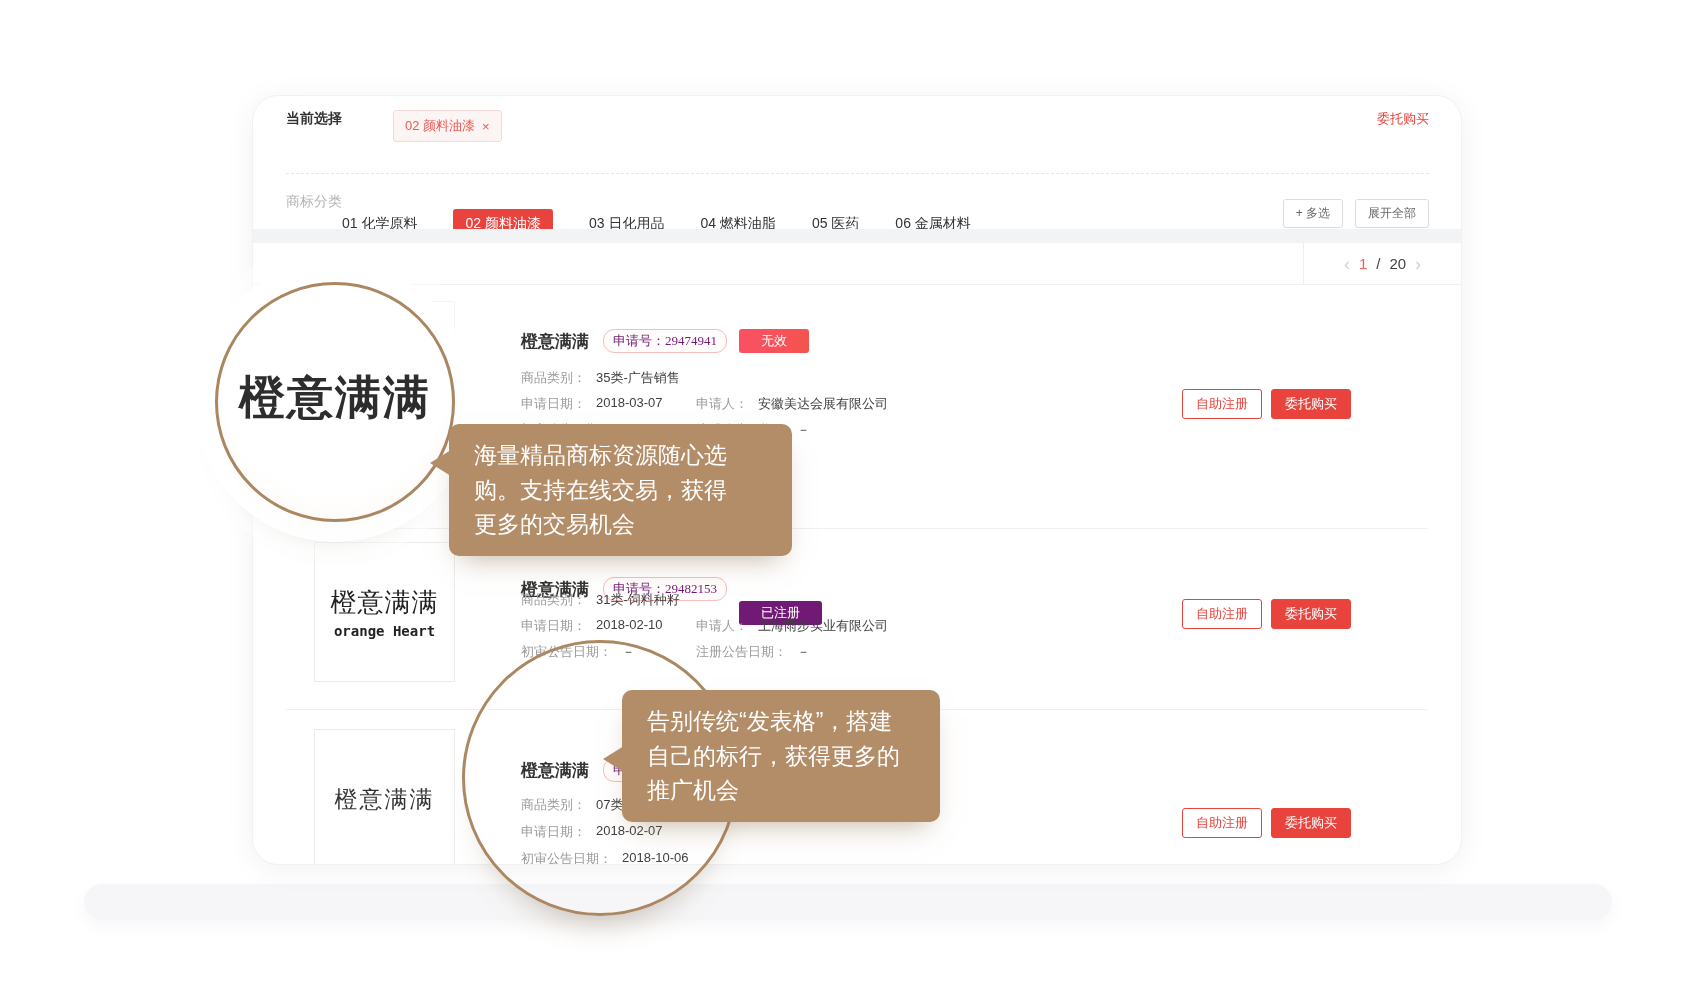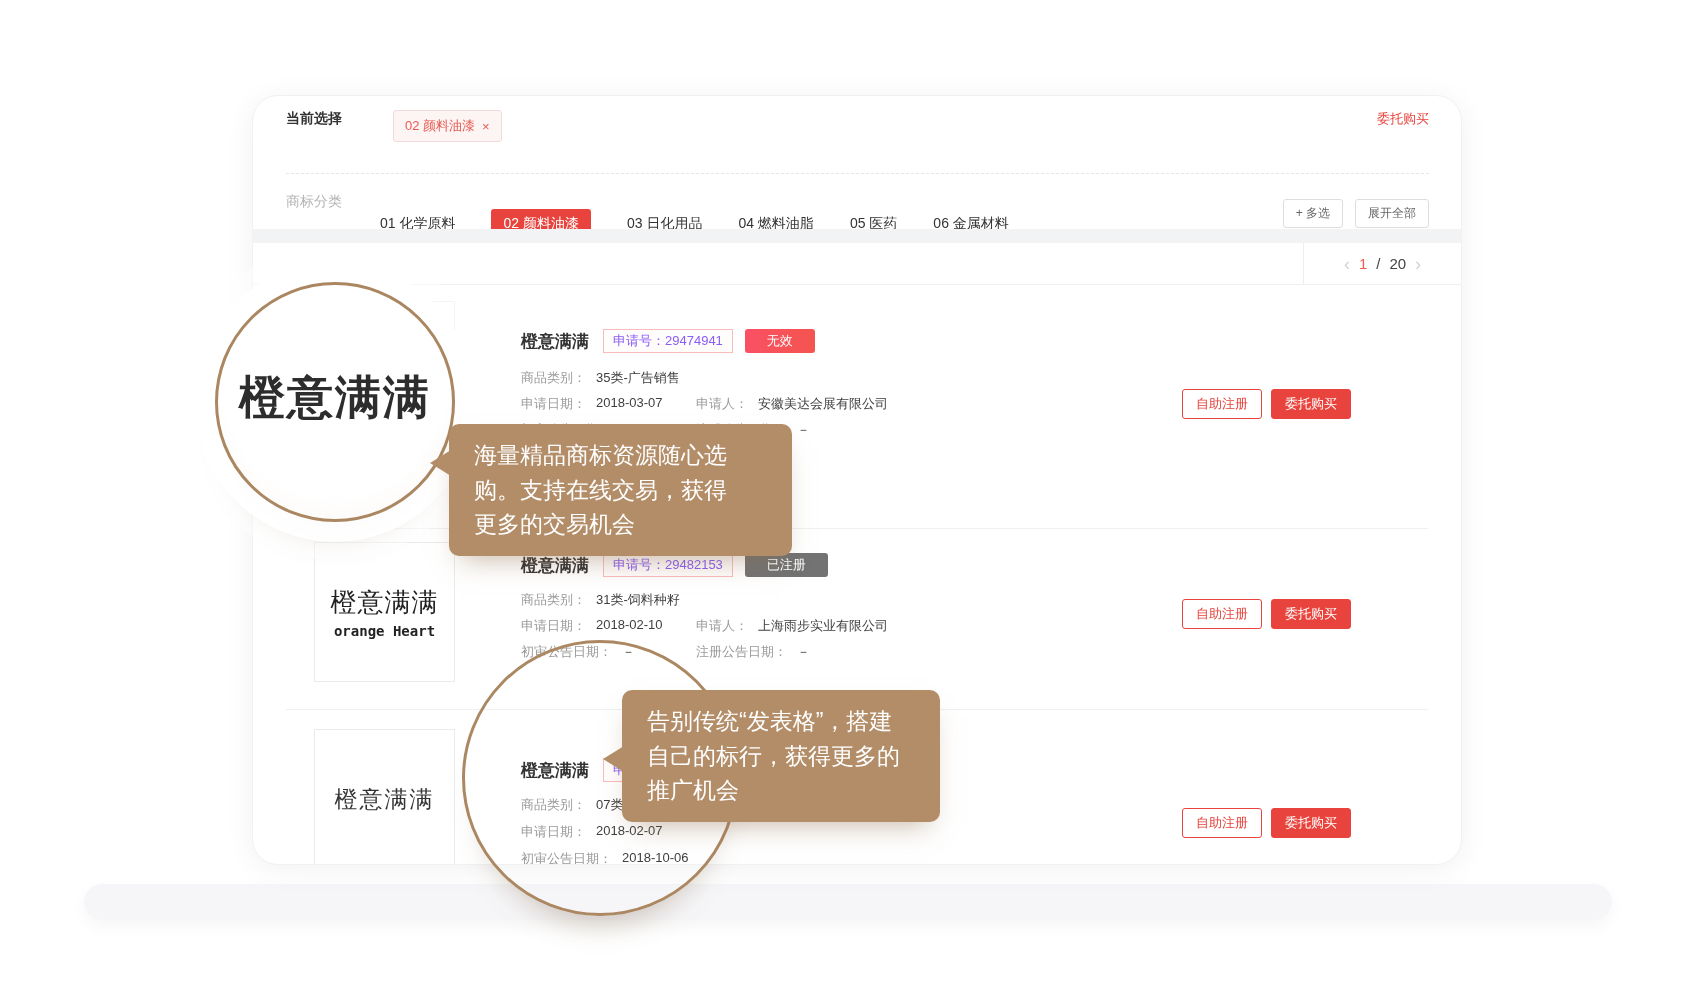--- a/index.html
+++ b/index.html
@@ -15,21 +15,21 @@
   
   .row-a{position:absolute;left:33px;right:32px;top:14px;height:48px;display:flex;align-items:flex-start;gap:31px;}
   .cur-label{font-size:14px;color:#333;font-weight:bold;}
   .sel-tag{margin-left:20px;display:inline-flex;align-items:center;gap:7px;padding:6px 11px;
     background:#fdf4f4;border:1px solid #f3dada;border-radius:3px;font-size:13px;color:#e85a52;cursor:pointer;}
   .sel-tag .x{font-size:13px;color:#e85a52;}
   .spacer{flex:1;}
   .clear-all{font-size:13px;color:#e8433c;cursor:pointer;}
   .dash-divider{position:absolute;left:33px;right:32px;top:77px;border-top:1px dashed #e6e6e6;height:0;}
   .row-b{position:absolute;left:33px;right:32px;top:78px;height:55px;display:flex;align-items:center;}
-  .cat-label{font-size:14px;color:#b3b3b3;margin-right:38px;}
+  .cat-label{font-size:14px;color:#b3b3b3;}
   .tabs{display:flex;align-items:center;gap:36px;margin-top:44px;}
   .tab{font-size:14px;color:#333;cursor:pointer;white-space:nowrap;}
   .tab.active{background:#e8433c;color:#fff;padding:6px 12px;border-radius:3px;}
   .tab-btns{display:flex;gap:12px;margin-top:24px;}
   .mini-btn{font-size:12px;color:#666;border:1px solid #ddd;background:#fff;border-radius:3px;
     padding:5px 12px;cursor:pointer;white-space:nowrap;}
   .gap-band{position:absolute;left:0;right:0;top:133px;height:14px;background:#f2f3f5;}
   
   .res-header{position:absolute;left:0;right:0;top:147px;height:41px;border-bottom:1px solid #f0f0f0;}
   .res-left{position:absolute;left:33px;top:0;bottom:0;display:flex;align-items:center;}
@@ -56,25 +56,25 @@
   .rrow3 .mark-box{top:19px;}
   .mark-serif{font-family:"DejaVu Serif","Liberation Serif",serif;font-size:26px;color:#222;letter-spacing:1px;}
   .mark-sub{font-family:"DejaVu Sans Mono","Liberation Mono",monospace;font-size:14px;font-weight:bold;color:#222;margin-top:3px;letter-spacing:0px;}
   .mark-plain{font-size:23px;color:#333;letter-spacing:2px;font-weight:500;}
   .info{position:absolute;left:235px;right:290px;top:0;}
   .title-line{position:absolute;display:flex;align-items:center;}
   .rrow1 .title-line{top:45px;}
   .rrow2 .title-line{top:24px;}
   .rrow3 .title-line{top:48px;}
   .mark-title{font-size:17px;font-weight:bold;color:#333;}
-  .appno-tag{margin-left:14px;font-size:13px;color:#8b5cf6;border:1px solid #f8bcbc;border-radius:0;
-    padding:2px 9px;background:#fffcfc;white-space:nowrap;}
+  .appno-tag{margin-left:14px;font-size:13px;color:#701a75;border:1px solid #f8bcbc;border-radius:11px;
+    padding:2px 9px;background:#fffcfc;white-space:nowrap;font-family:Liberation Serif, serif;}
   .status-tag{margin-left:12px;font-size:13px;color:#fff;border-radius:3px;padding:3px 22px;white-space:nowrap;}
   .status-invalid{background:linear-gradient(90deg,#fa5064,#f4544f);}
-  .status-registered{background:#737373;}
+  .status-registered{background:#701a75;margin-top:48px;}
   .field-line{position:absolute;display:flex;font-size:13px;}
   .fcell{display:flex;min-width:175px;}
   .flabel{color:#9b9b9b;margin-right:10px;white-space:nowrap;}
   .fvalue{color:#404040;white-space:nowrap;}
   .rrow1 .l2{top:85px;}  .rrow1 .l3{top:111px;} .rrow1 .l4{top:137px;}
   .rrow2 .l2{top:62px;}  .rrow2 .l3{top:88px;}  .rrow2 .l4{top:114px;}
   .rrow3 .l2{top:86px;}  .rrow3 .l3{top:113px;} .rrow3 .l4{top:140px;}
   .actions{position:absolute;right:77px;display:flex;gap:9px;padding-left:12px;}
   .rrow1 .actions{top:105px;}
   .rrow2 .actions{top:70px;}

